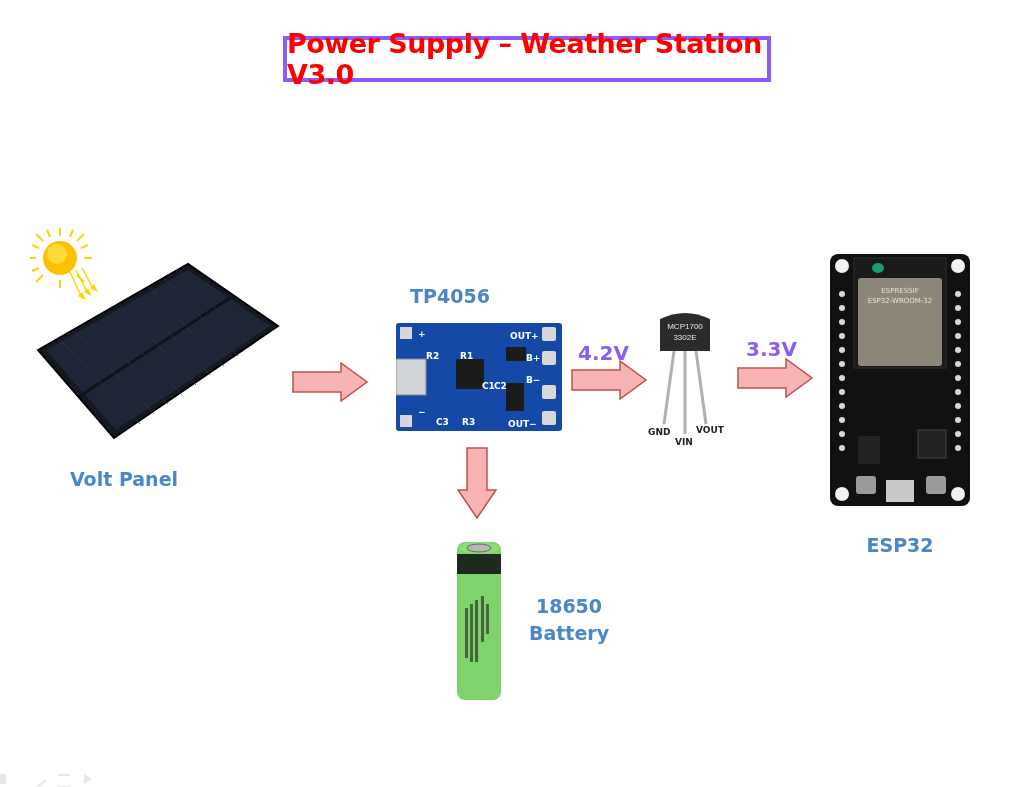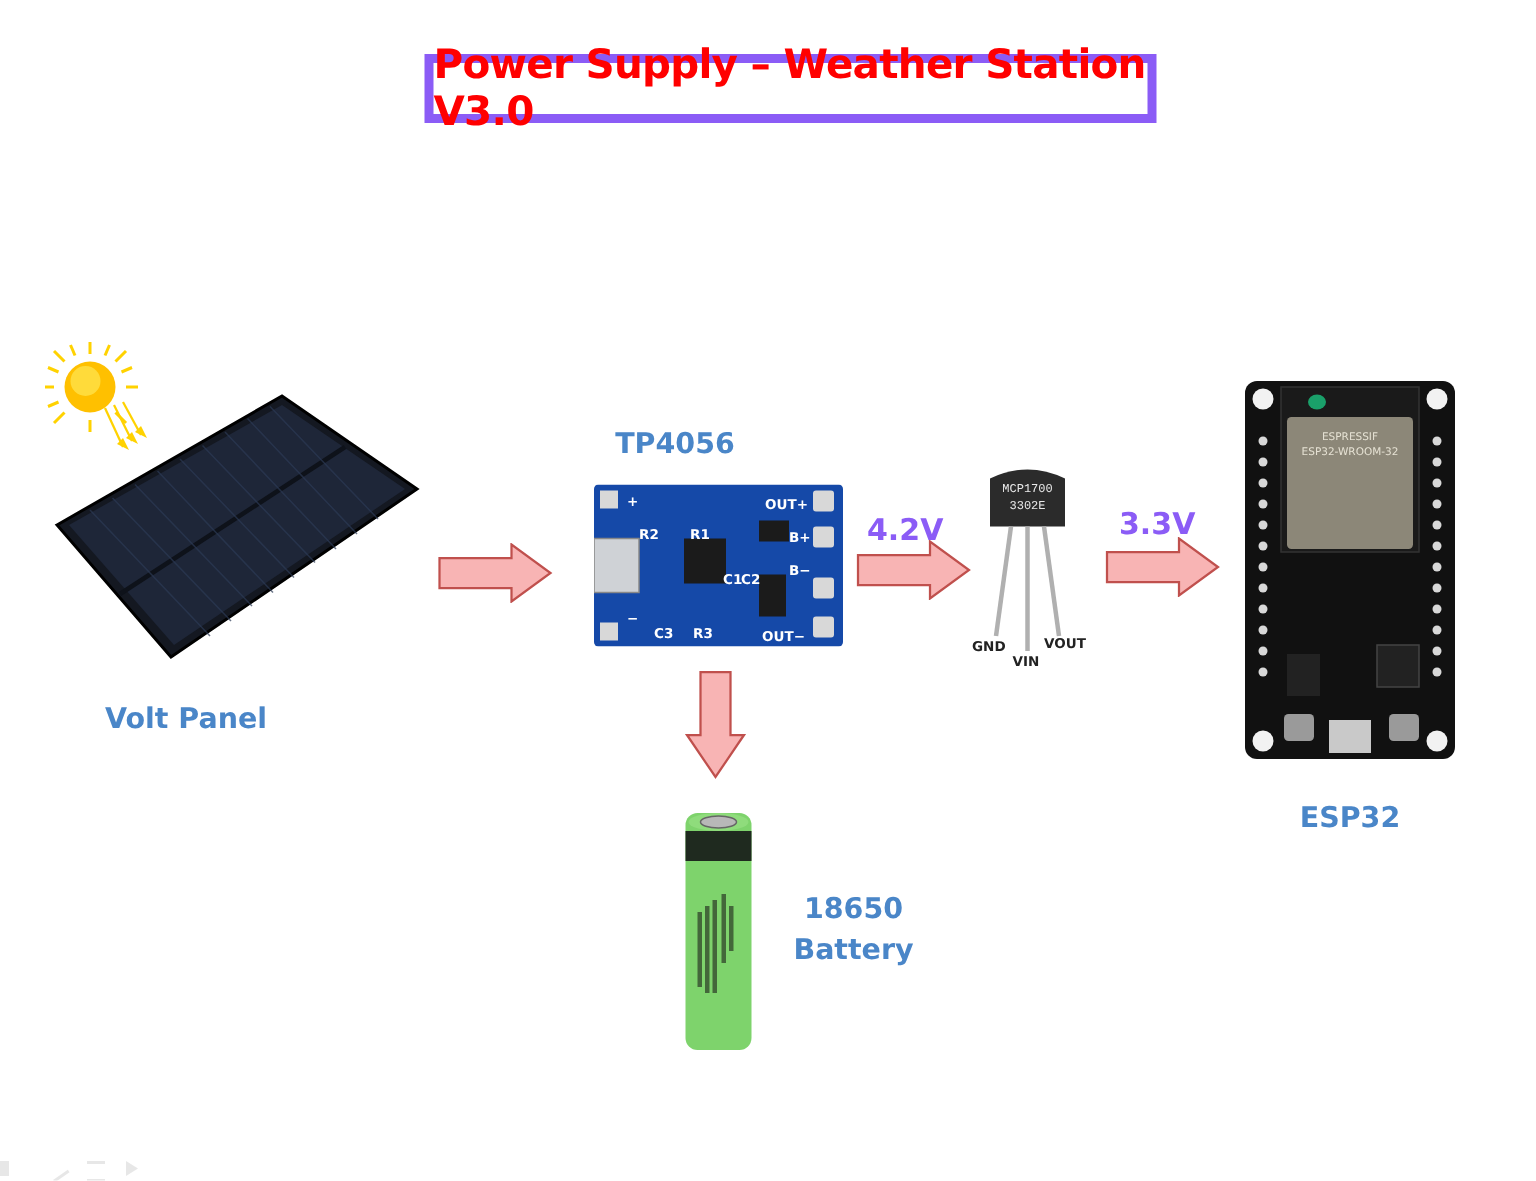--- a/index.html
+++ b/index.html
@@ -1,18 +1,18 @@
 <!DOCTYPE html>
 <html><head>
 <meta charset="utf-8">
 <style>
   html, body { margin:0; padding:0; }
   body { width:1024px; height:787px; background:#ffffff; position:relative; overflow:hidden; font-family:"Liberation Sans", sans-serif; }
   .abs { position:absolute; }
-  .title-box { left:283px; top:36px; width:488px; height:46px; border:6px solid #8b5cf6; box-sizing:border-box; display:flex; align-items:center; justify-content:center; }
+  .title-box { left:283px; top:36px; width:488px; height:46px; border:4px solid #8b5cf6; box-sizing:border-box; display:flex; align-items:center; justify-content:center; }
   .title-text { color:#ff0000; font-weight:bold; font-size:27px; font-family:"DejaVu Sans", sans-serif; letter-spacing:-0.5px; }
   .label { color:#4a86c8; font-weight:bold; font-family:"DejaVu Sans", sans-serif; font-size:19px; text-align:center; line-height:27px; }
   .volt { color:#8b5cf6; font-weight:bold; font-family:"DejaVu Sans", sans-serif; font-size:20px; }
   .pin-label { font-family:"DejaVu Sans", sans-serif; font-weight:bold; font-size:9px; color:#222; }
   svg { display:block; }
   .toolbar { left:0; top:774px; display:flex; gap:14px; opacity:0.35; }
   .toolbar span { width:12px; height:10px; display:inline-block; }
 </style>
 </head>
 <body>
@@ -145,21 +145,21 @@
 </div>
 
 <div class="abs" style="left:640px;top:309px;">
   <svg width="90" height="140" viewBox="0 0 90 140">
     <path d="M20 10 Q45 -2 70 10 L70 42 L20 42 Z" fill="#2b2b2b"></path>
     <line x1="34" y1="42" x2="24" y2="115" stroke="#b0b0b0" stroke-width="3"></line>
     <line x1="45" y1="42" x2="45" y2="125" stroke="#b0b0b0" stroke-width="3"></line>
     <line x1="56" y1="42" x2="66" y2="115" stroke="#b0b0b0" stroke-width="3"></line>
   </svg>
 </div>
-<div class="abs" style="left:660px;top:321px;width:50px;text-align:center;color:#e8e8e8;font-family:Liberation Mono, monospace;font-size:8px;line-height:11px;">
+<div class="abs" style="left:660px;top:321px;width:50px;text-align:center;color:#e8e8e8;font-family:Liberation Sans, sans-serif;font-size:8px;line-height:11px;">
   <div>MCP1700</div>
   <div>3302E</div>
 </div>
 <div class="abs pin-label" style="left:648px;top:427px;">GND</div>
 <div class="abs pin-label" style="left:675px;top:437px;">VIN</div>
 <div class="abs pin-label" style="left:696px;top:425px;">VOUT</div>
 <div class="abs label" style="left:600px;top:464px;width:180px;">
 </div>
 
 <div class="abs volt" style="left:746px;top:337px;">3.3V</div>

